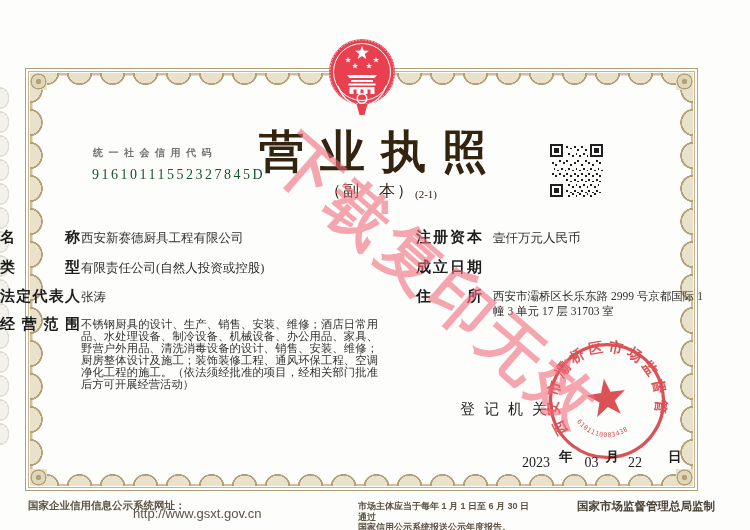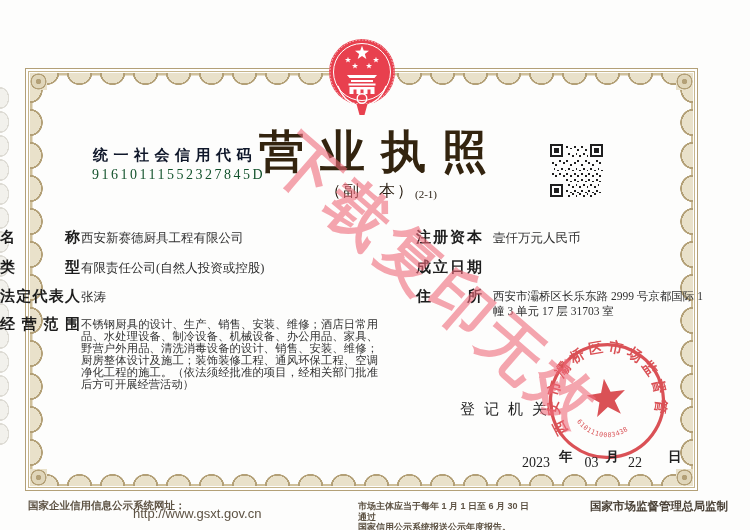--- a/index.html
+++ b/index.html
@@ -39,22 +39,22 @@
   .corner.bl{left:4px;bottom:4px}.corner.br{right:4px;bottom:4px}
 
   
   .emblem{position:absolute;left:326px;top:34px;width:72px;height:84px;z-index:5;}
   .seal{position:absolute;left:546px;top:340px;width:122px;height:122px;z-index:6;transform:rotate(-8deg);}
   .qr{position:absolute;left:550px;top:144px;width:53px;height:53px;}
   .qr-caption{position:absolute;left:600px;top:141px;width:62px;
     font-size:8.5px;line-height:11.5px;color:#6d6049;letter-spacing:.5px;}
 
   
-  .credit-label{position:absolute;left:93px;top:146px;font-size:15px;font-weight:600;
-    letter-spacing:5.5px;color:#0f172a;}
+  .credit-label{position:absolute;left:93px;top:146px;font-size:10px;font-weight:600;
+    letter-spacing:5.5px;color:#737373;}
   .credit-code{position:absolute;left:92px;top:167px;font-family:"Liberation Serif",serif;
     font-size:14px;letter-spacing:2.5px;color:#14532d;}
   .title{position:absolute;left:226px;top:122px;width:310px;text-align:center;
     font-family:"Liberation Serif",serif;font-weight:700;font-size:45px;color:#33240f;letter-spacing:16px;}
   .subtitle{position:absolute;left:226px;top:181px;width:310px;text-align:center;
     font-family:"Liberation Serif",serif;font-size:16px;color:#2c2115;letter-spacing:2px;}
   .copy-index{font-size:11px;position:relative;top:2px;letter-spacing:0;}
 
   
   .row{position:absolute;display:flex;align-items:flex-start;}
@@ -78,21 +78,21 @@
   .watermark{position:absolute;left:437px;top:283px;
     transform:translate(-50%,-50%) rotate(41deg);
     font-family:"Liberation Serif",serif;font-weight:700;font-size:63px;letter-spacing:5px;
     color:#ef6b7b;opacity:.6;white-space:nowrap;z-index:9;pointer-events:none;}
 
   
   .f-left-label{position:absolute;left:28px;top:499px;font-size:10.5px;font-weight:600;color:#5d5243;}
   .f-left-url{position:absolute;left:133px;top:506px;font-size:13px;color:#5d5243;}
   .f-mid{position:absolute;left:358px;top:501px;width:175px;font-size:9px;line-height:10.5px;
     font-weight:600;color:#5d5243;}
-  .f-right{position:absolute;left:590px;top:499px;font-size:11.5px;font-weight:600;color:#4a4136;}
+  .f-right{position:absolute;left:577px;top:499px;font-size:11.5px;font-weight:600;color:#4a4136;}
 </style>
 </head>
 <body>
 
 <div class="stage">
 
   <div class="paper-edge"></div>
 
   <div class="frame">
     <div class="band t"></div>

